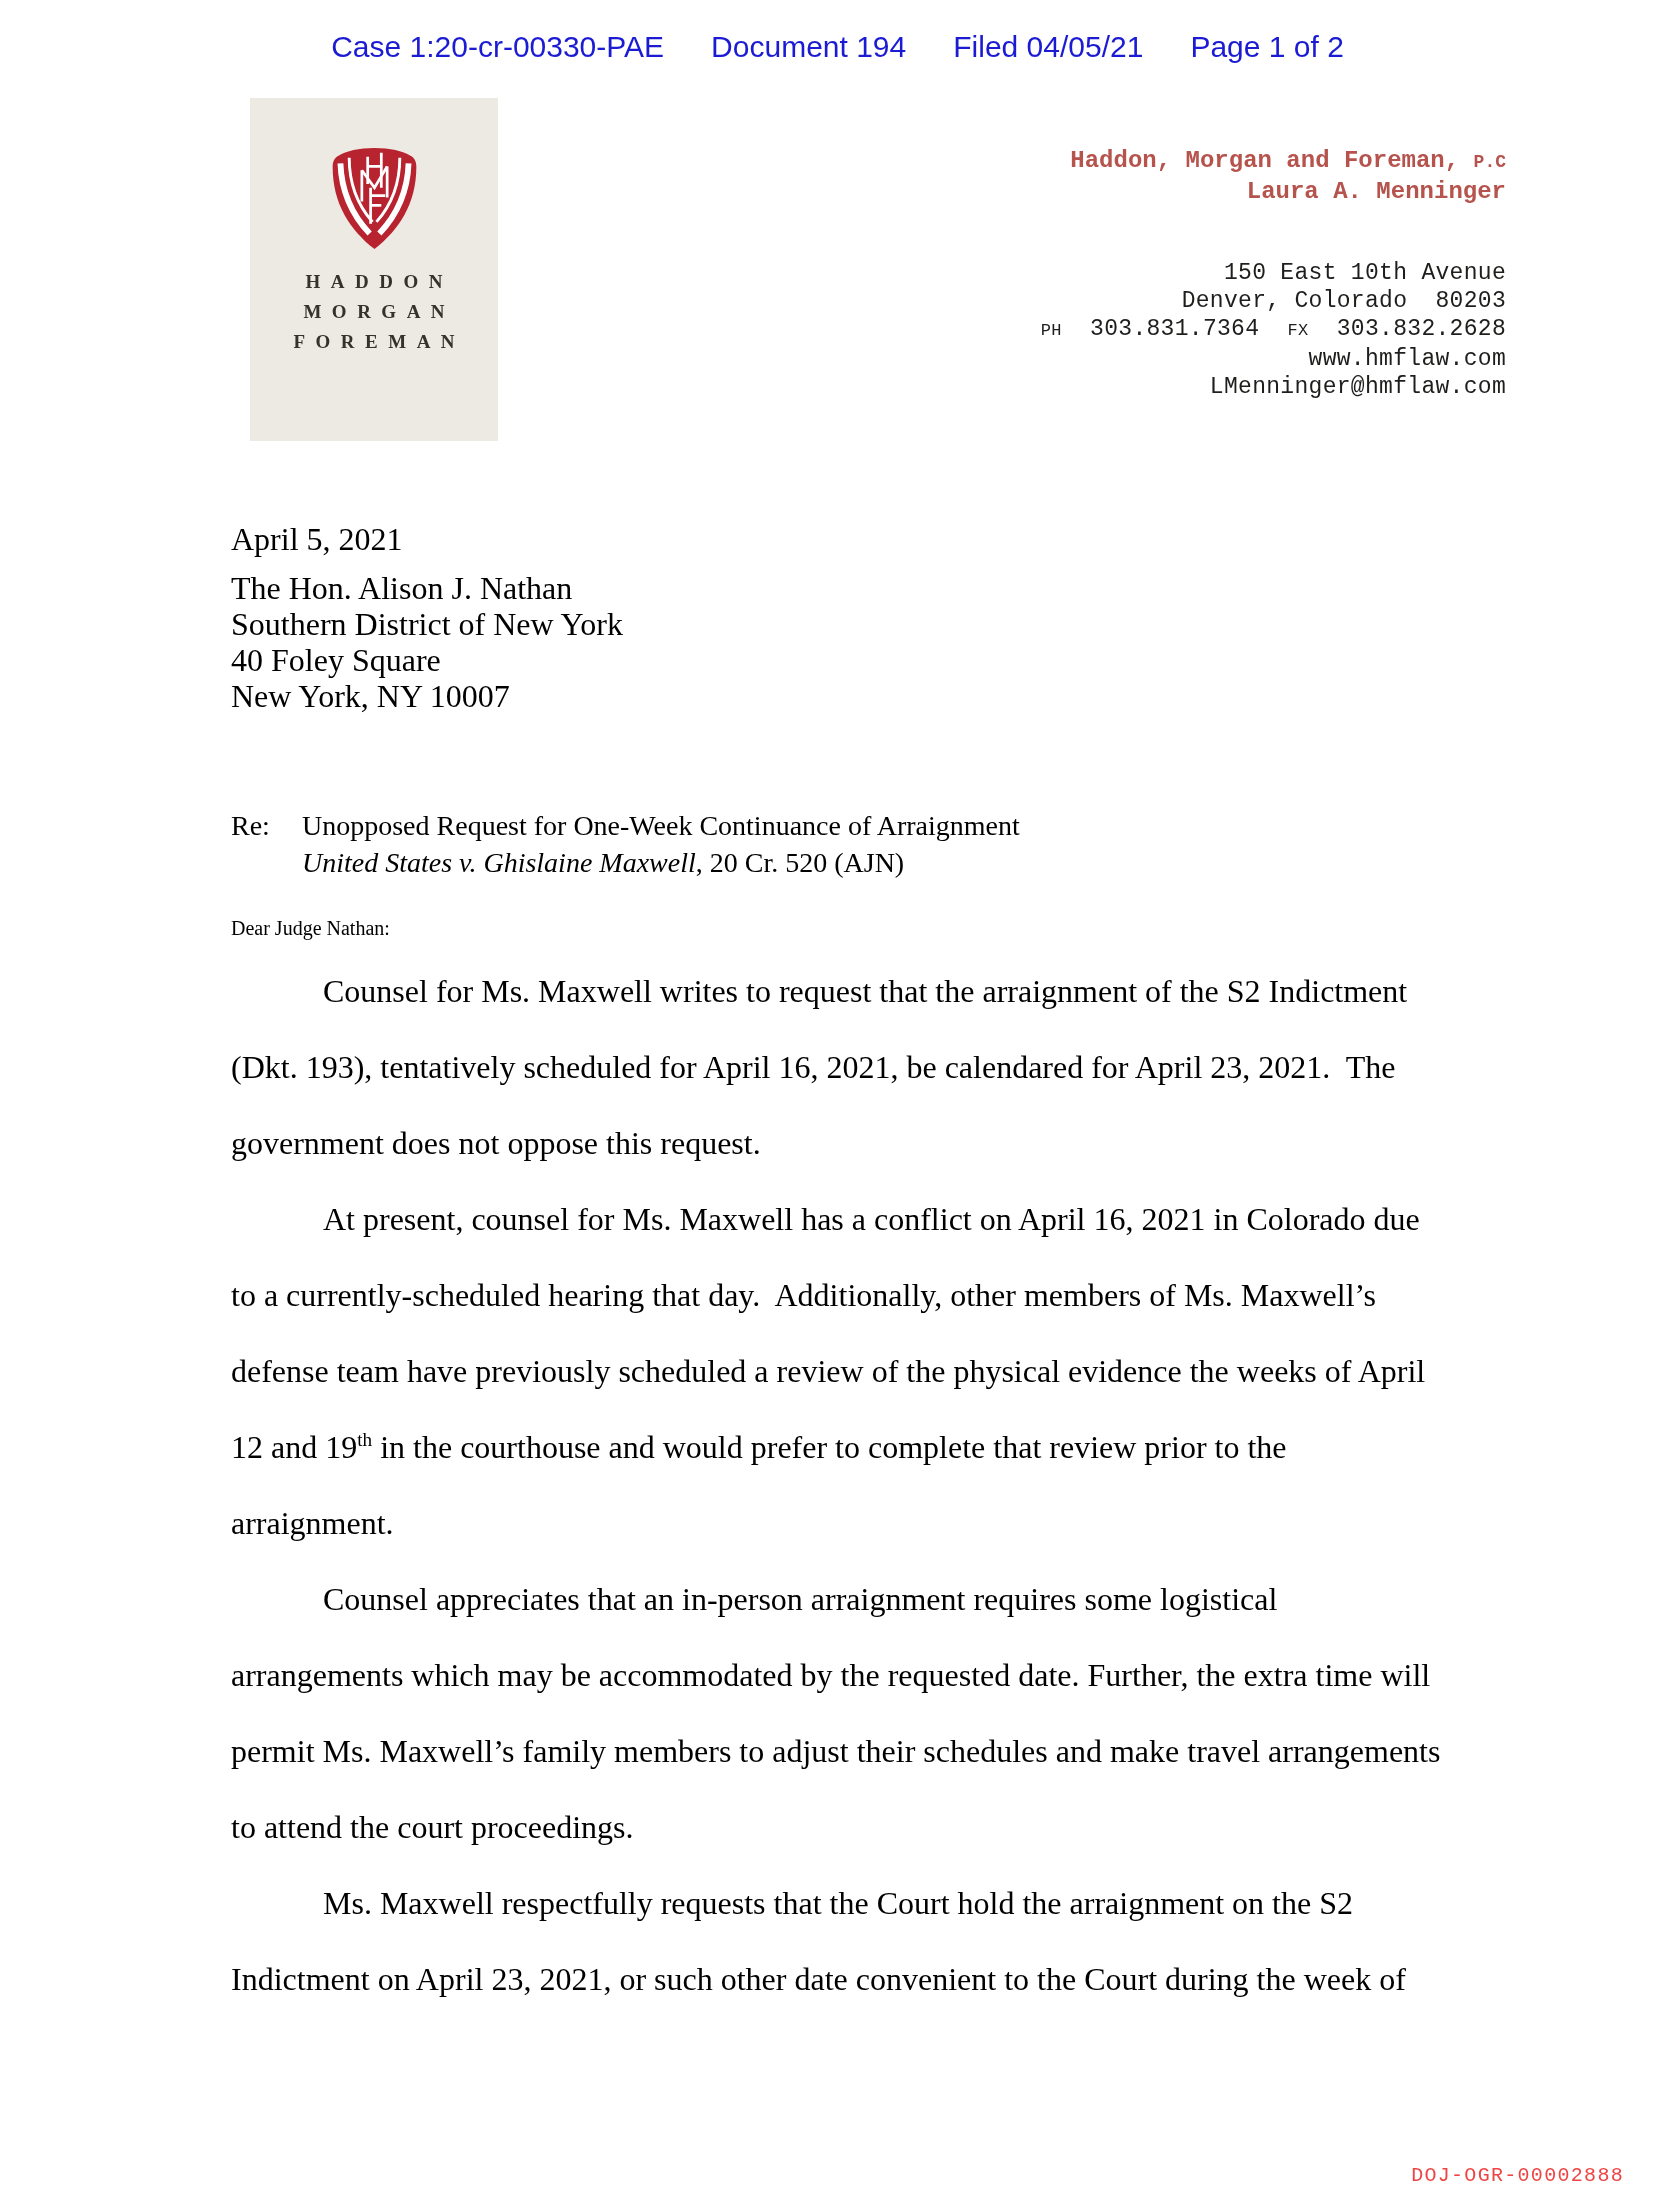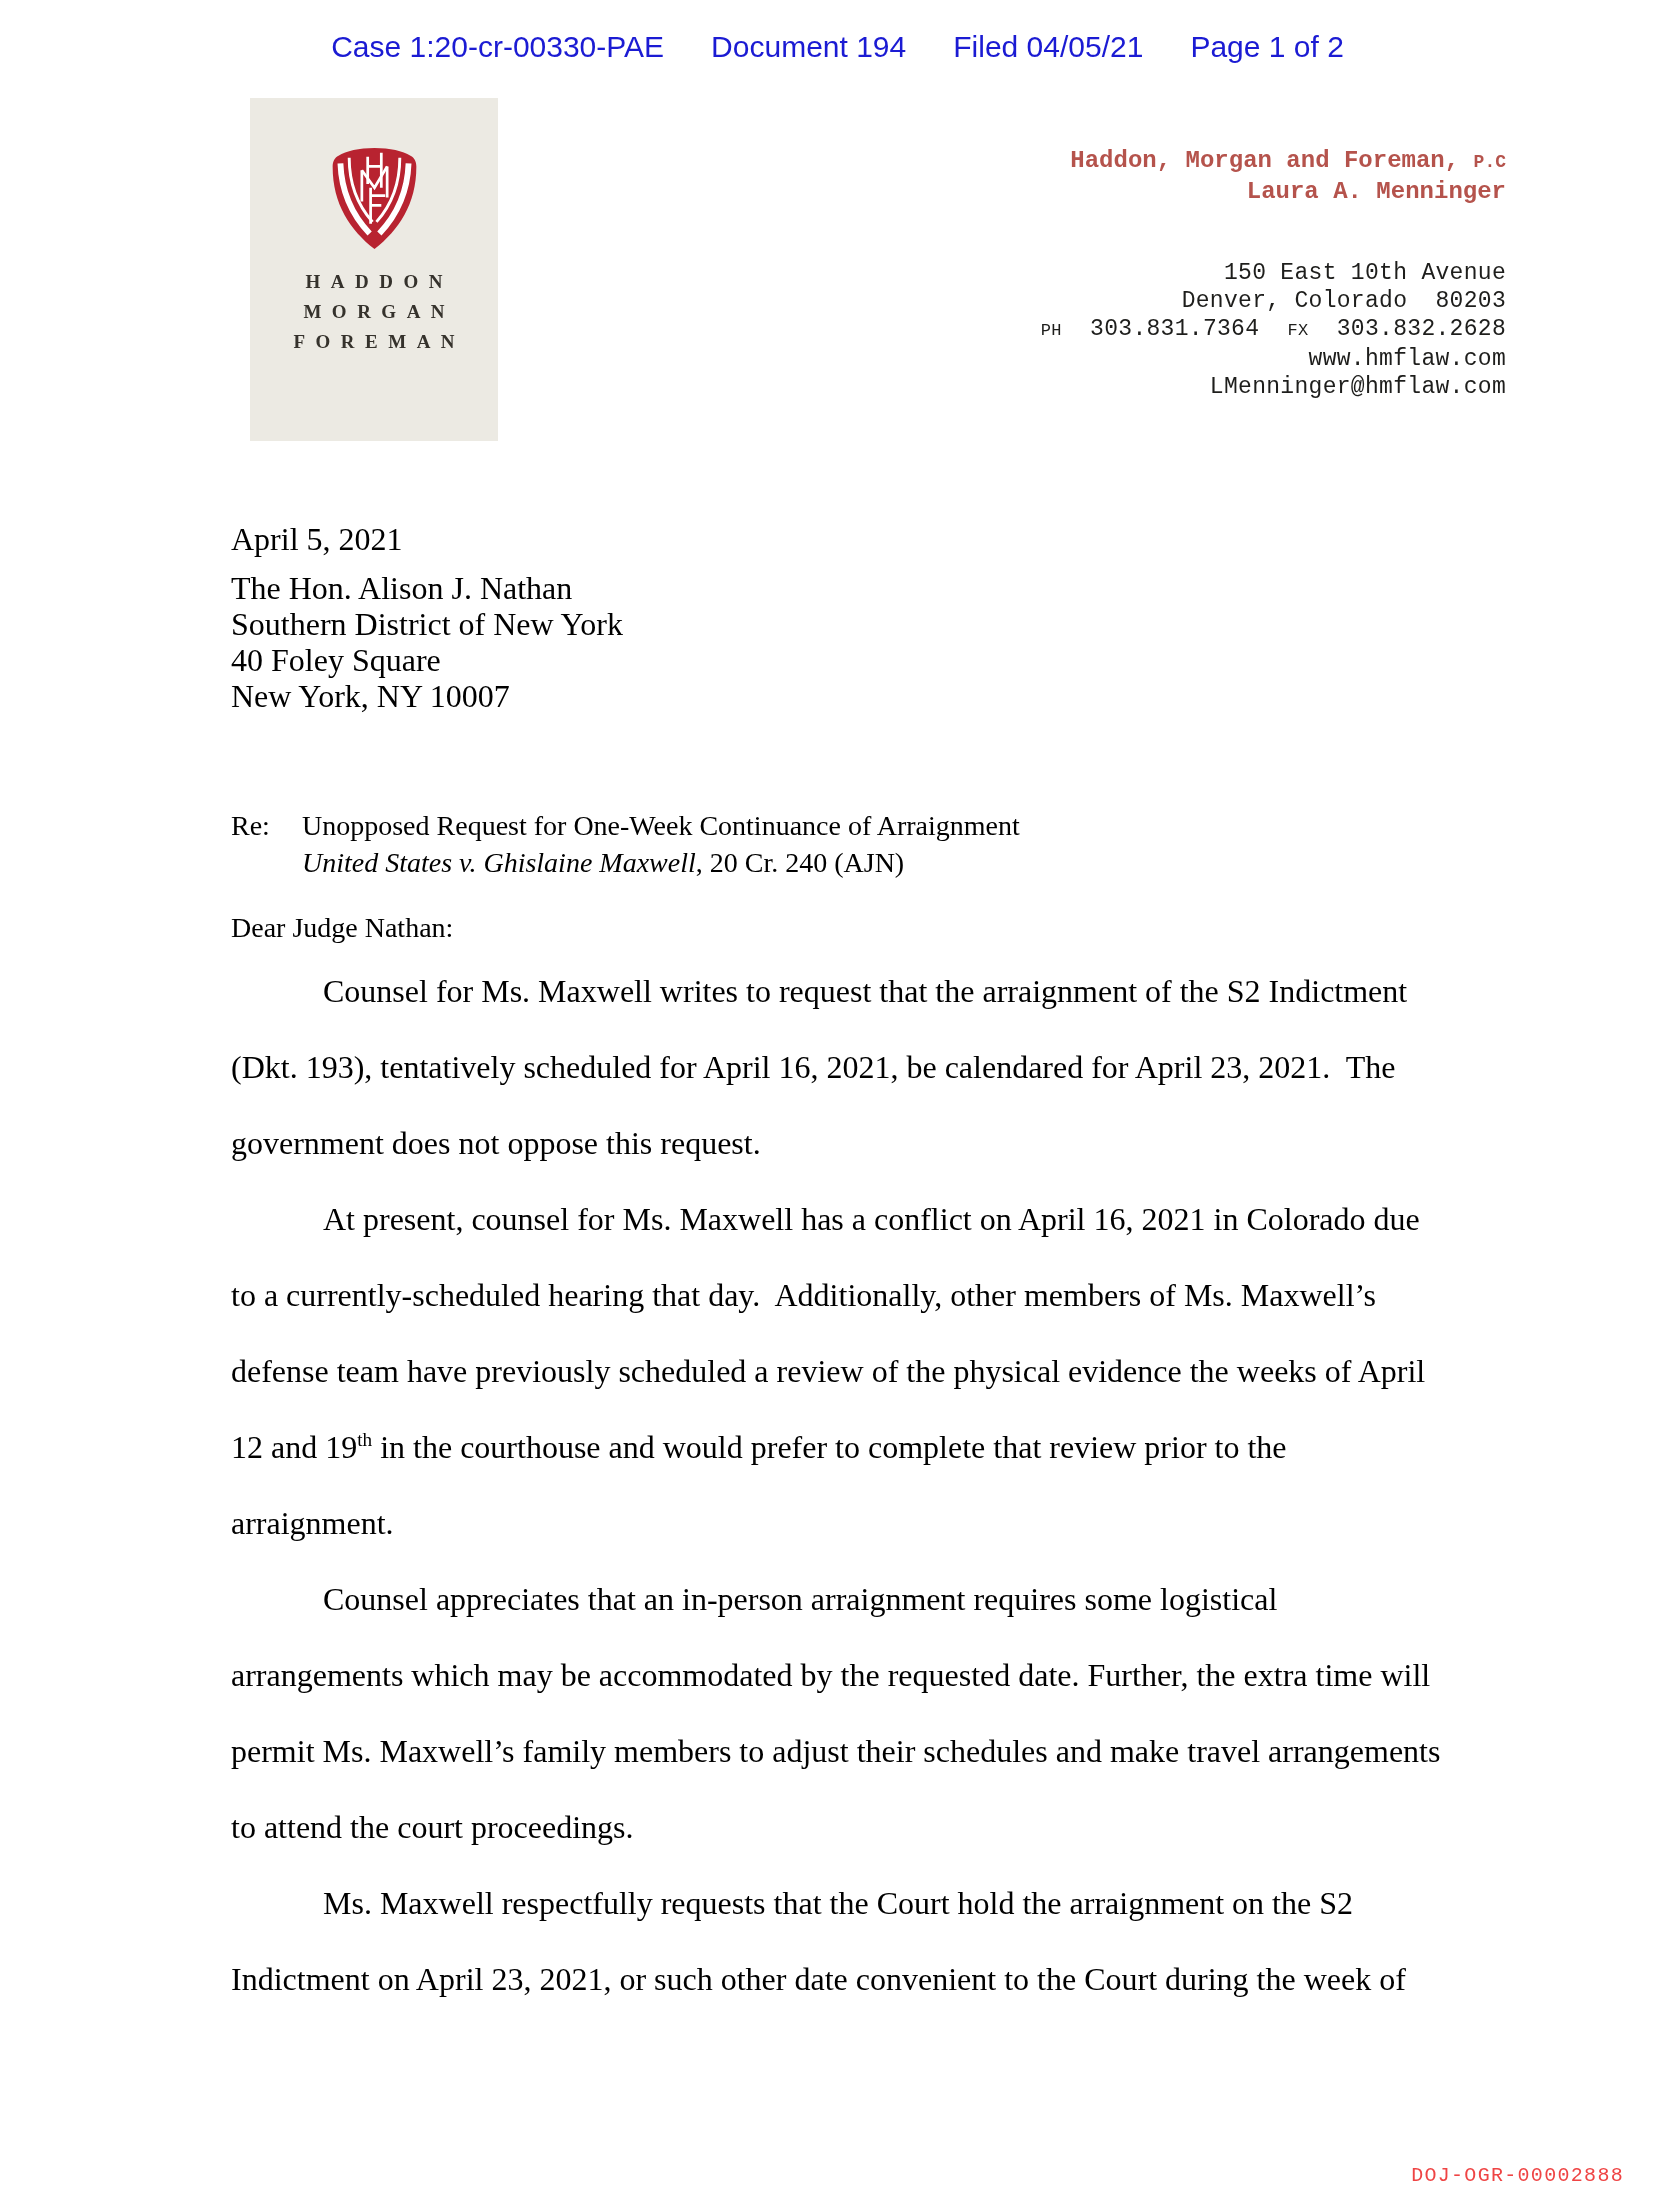--- a/index.html
+++ b/index.html
@@ -40,21 +40,21 @@
   .addr{margin-top:53px;font-size:23px;color:#1e1e1c;line-height:28px;letter-spacing:0.3px;}
   .addr .lbl{font-size:17px;}
 
   
   .date{position:absolute;left:231px;top:521px;font-size:32px;line-height:36px;}
   .recipient{position:absolute;left:231px;top:570px;font-size:32px;line-height:36px;}
   .re-block{position:absolute;left:231px;top:807px;font-size:28px;line-height:37px;}
   .re-label{display:inline-block;width:71px;}
   .re-indent{padding-left:71px;}
   .italic{font-style:italic;}
-  .salutation{position:absolute;left:231px;top:910px;font-size:28px;line-height:36px;}
+  .salutation{position:absolute;left:231px;top:910px;font-size:20px;line-height:36px;}
 
   .letter-body{position:absolute;left:231px;top:953px;font-size:32px;}
   .body-line{line-height:76px;white-space:pre;}
   .body-line.first{text-indent:92px;}
   .body-line sup{font-size:0.6em;vertical-align:super;line-height:0;}
 
   .bates{
     position:absolute;right:51px;top:2164px;
     font-family:"Liberation Mono", monospace;font-size:20px;letter-spacing:1.3px;color:#ef4444;margin-left:16px;
   }
@@ -115,21 +115,21 @@
 
 <div class="recipient">
   <div>The Hon. Alison J. Nathan</div>
   <div>Southern District of New York</div>
   <div>40 Foley Square</div>
   <div>New York, NY 10007</div>
 </div>
 
 <div class="re-block">
   <div><span class="re-label">Re:</span><span>Unopposed Request for One-Week Continuance of Arraignment</span></div>
-  <div class="re-indent"><span class="italic">United States v. Ghislaine Maxwell</span><span>, 20 Cr. 240 (AJN)</span></div>
+  <div class="re-indent"><span class="italic">United States v. Ghislaine Maxwell</span><span>, 20 Cr. 520 (AJN)</span></div>
 </div>
 
 <div class="salutation">Dear Judge Nathan:</div>
 
 <div class="letter-body" id="letter-body">
     <div>
       <div class="body-line first">Counsel for Ms. Maxwell writes to request that the arraignment of the S2 Indictment</div>
       <div class="body-line">(Dkt. 193), tentatively scheduled for April 16, 2021, be calendared for April 23, 2021.  The</div>
       <div class="body-line">government does not oppose this request.</div>
     </div>

